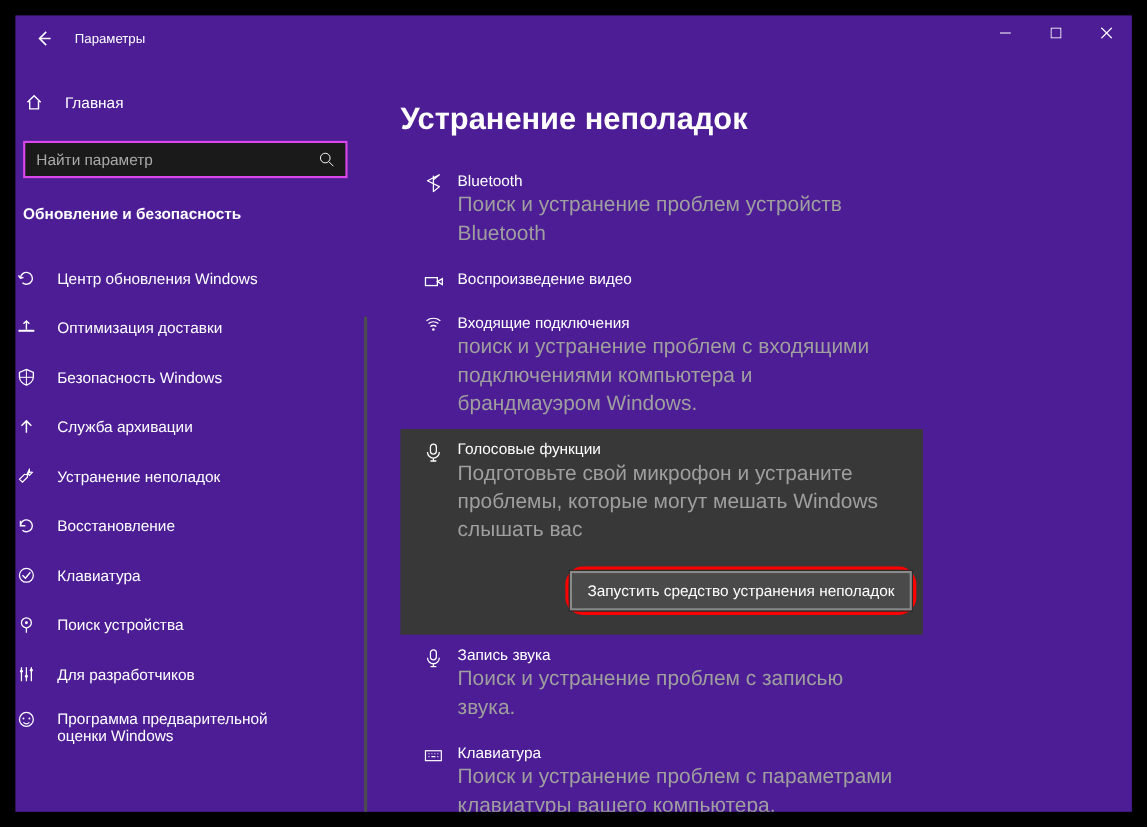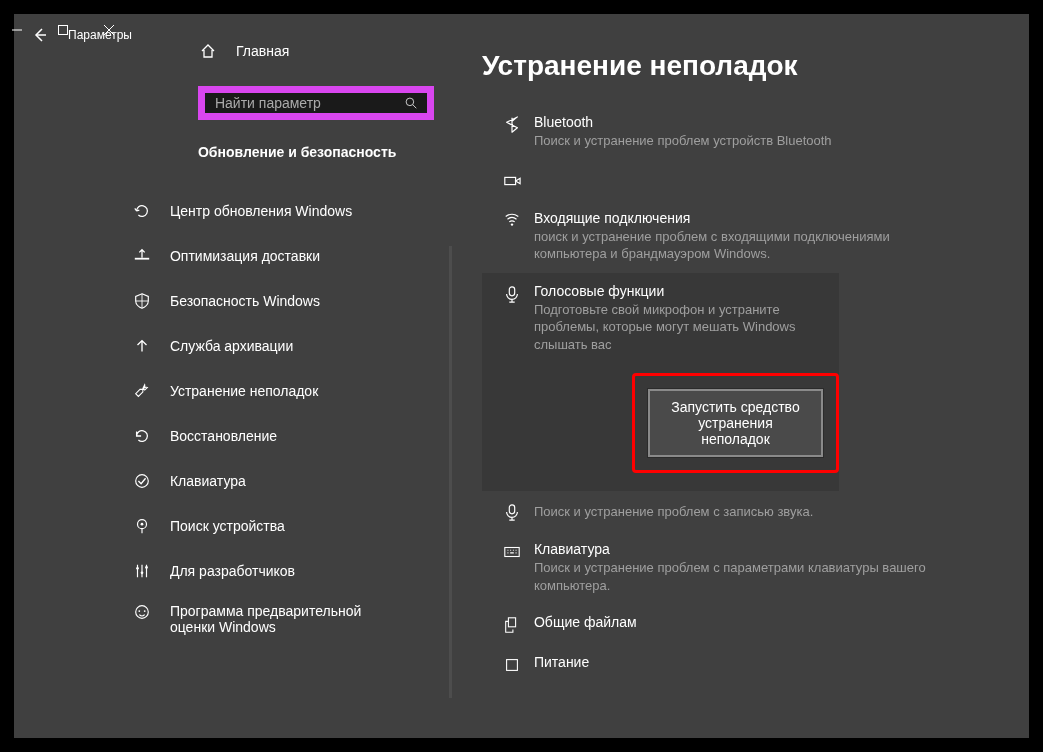--- a/index.html
+++ b/index.html
@@ -6,24 +6,24 @@
   html, body { width: 1043px; height: 752px; overflow: hidden; }
   body {
     background: #000;
     font-family: "Segoe UI", Tahoma, sans-serif;
     color: #fff;
     font-size: 14px;
     padding: 14px;
   }
   .window {
     width: 1015px; height: 724px;
-    background: #404040;
+    background: #4c1d95;
     position: relative;
     display: flex;
-    flex-direction: row;
+    flex-direction: column;
   }
   .titlebar {
     height: 42px;
     display: flex;
     align-items: center;
     padding-left: 12px;
     position: relative;
   }
   .back-btn {
     width: 28px; height: 28px;
@@ -48,38 +48,37 @@
   .body {
     flex: 1; display: flex; overflow: hidden;
   }
   .sidebar {
     width: 320px;
     padding: 0 0 0 0;
     overflow: hidden;
     position: relative;
   }
   .sidebar-inner{
-    padding-left:18px;
-    margin-left:48px;
+    padding-left:7px;
   }
   .home-row {
     display: flex; align-items: center;
     height: 38px;
     margin-top: 18px;
   }
   .icon {
     width: 20px; display:inline-flex; align-items:center; justify-content:center;
     margin-right: 18px;
     color:#fff;
   }
   .search-box {
     margin-top: 16px;
     margin-right: 18px;
     height: 34px;
-    border: 7px solid #d946ef;
+    border: 2px solid #d946ef;
     background: #1a1a1a;
     display: flex; align-items: center;
     padding: 0 10px;
     justify-content: space-between;
   }
   .search-box input {
     background: transparent; border: none; outline: none;
     color: #fff; font-size: 14px;
     width: 220px;
   }
@@ -137,30 +136,30 @@
     width: 36px;
     display:flex; justify-content:center;
     padding-top:2px;
     color:#fff;
   }
   .titem .tbody {
     flex: 1;
     padding-left: 4px;
   }
   .ttitle { font-size: 14px; color:#fff;}
-  .tdesc { font-size: 13px; color: #9f9f9f; margin-top:2px; max-width:400px; line-height:1.35;}
+  .tdesc { font-size: 19px; color: #9f9f9f; margin-top:2px; max-width:400px; line-height:1.35;}
   .run-wrap{
     margin-top:20px;
     margin-left:98px;
   }
   .run-outer{
     display:inline-block;
     border:3px solid #ff0000;
-    border-radius:4px;
-    padding:13px;
+    border-radius:16px;
+    padding:1px;
   }
   .run-btn{
     background:#4a4a4a;
     border:2px solid #8a8a8a;
     color:#fff;
     font-size:14px;
     padding:8px 14px;
     outline:1px solid #2b2b2b;
   }
   svg{display:block;}
@@ -333,20 +332,21 @@
   </div>
           </div>
           <div class="titem">
             <div class="ticon">
               <svg width="18" height="18" viewBox="0 0 20 20">
                 <rect x="2" y="6" width="12" height="8" stroke="#fff" fill="none" stroke-width="1.3"></rect>
                 <path d="M14 10l5-3v6z" stroke="#fff" fill="none" stroke-width="1.3"></path>
               </svg>
             </div>
   <div class="tbody">
+    <div class="ttitle">Воспроизведение видео</div>
 
   </div>
           </div>
           <div class="titem">
             <div class="ticon">
               <svg width="18" height="18" viewBox="0 0 20 20">
                 <path d="M5 8a8 8 0 0110 0M3 5a12 12 0 0114 0M7 11a5 5 0 016 0" stroke="#fff" fill="none" stroke-width="1.3"></path>
                 <circle cx="10" cy="14" r="1.3" fill="#fff"></circle>
               </svg>
             </div>
@@ -370,20 +370,21 @@
   </div>
           </div>
           <div class="titem">
             <div class="ticon">
               <svg width="18" height="18" viewBox="0 0 20 20">
                 <rect x="7" y="2" width="6" height="10" rx="3" stroke="#fff" fill="none" stroke-width="1.3"></rect>
                 <path d="M4 10a6 6 0 0012 0M10 16v3M7 19h6" stroke="#fff" fill="none" stroke-width="1.3"></path>
               </svg>
             </div>
   <div class="tbody">
+    <div class="ttitle">Запись звука</div>
     <div class="tdesc">Поиск и устранение проблем с записью звука.</div>
 
   </div>
           </div>
           <div class="titem">
             <div class="ticon">
               <svg width="18" height="18" viewBox="0 0 20 20">
                 <rect x="2" y="5" width="16" height="10" stroke="#fff" fill="none" stroke-width="1.2"></rect>
                 <path d="M5 8h1M8 8h1M11 8h1M14 8h1M5 11h1M8 11h4M14 11h1" stroke="#fff" stroke-width="1.2"></path>
               </svg>

